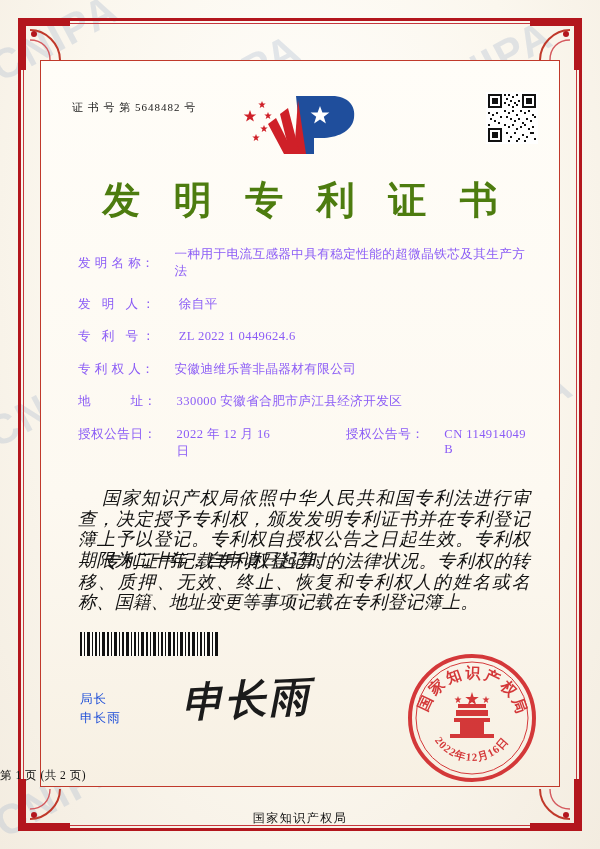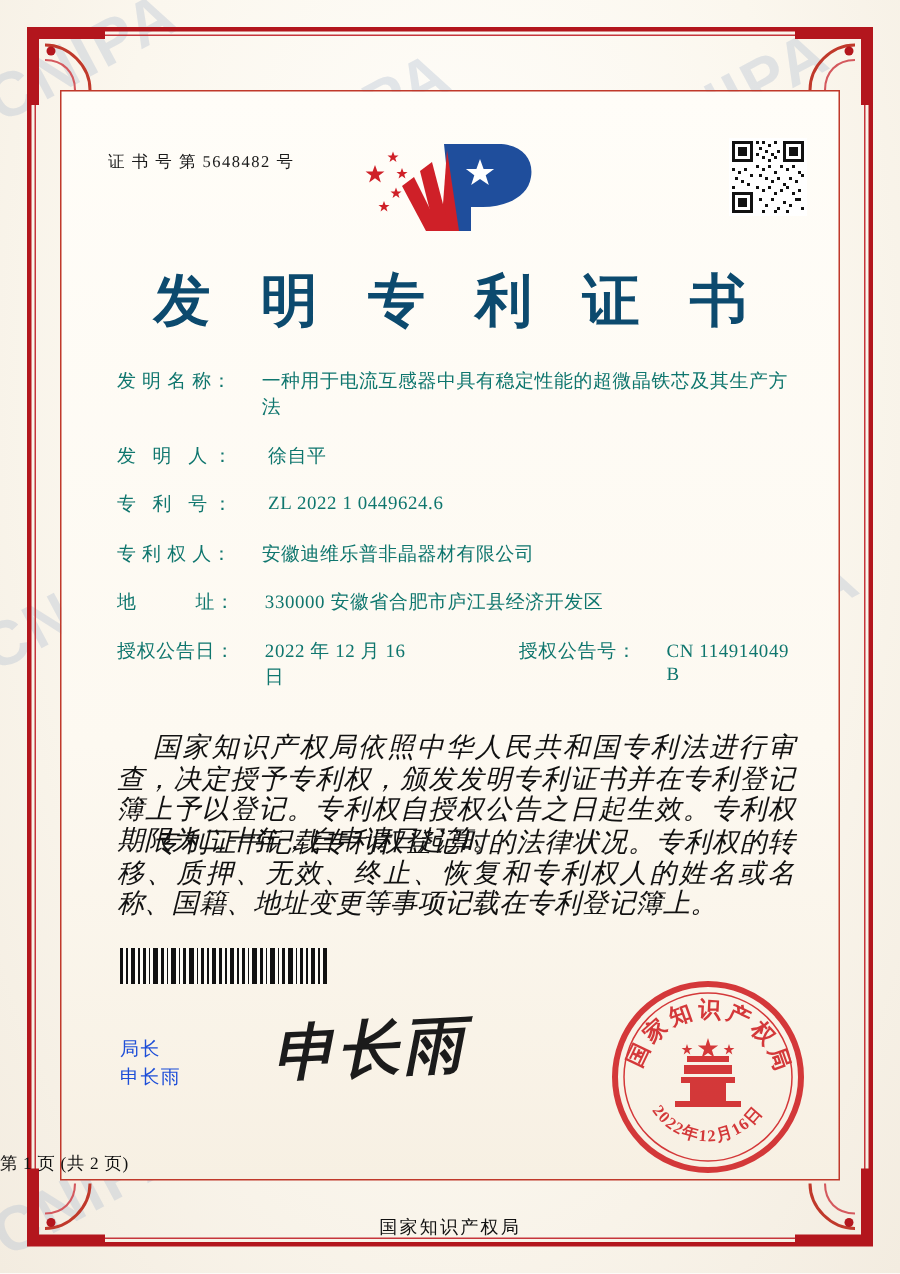--- a/index.html
+++ b/index.html
@@ -111,39 +111,39 @@
   }
 
   .title {
     position: absolute;
     left: 0;
     right: 0;
     top: 175px;
     text-align: center;
     font-size: 38px;
     letter-spacing: 12px;
-    color: #0c4a6e;
+    color: #4d7c0f;
     font-family: "Liberation Serif", serif;
     font-weight: bold;
     text-indent: 12px;
   }
 
   
   .fields {
     position: absolute;
     left: 78px;
     top: 246px;
     right: 70px;
   }
   .row {
     display: flex;
-    align-items: flex-start;
+    align-items: center;
     margin-bottom: 15.5px;
     font-size: 12.6px;
-    color: #0f766e;
+    color: #8b5cf6;
   }
   .lbl {
     flex: 0 0 auto;
     white-space: nowrap;
     letter-spacing: 0.5px;
   }
   .lbl.sp4 { letter-spacing: 4px; }
   .val {
     margin-left: 20px;
     letter-spacing: 0.4px;

